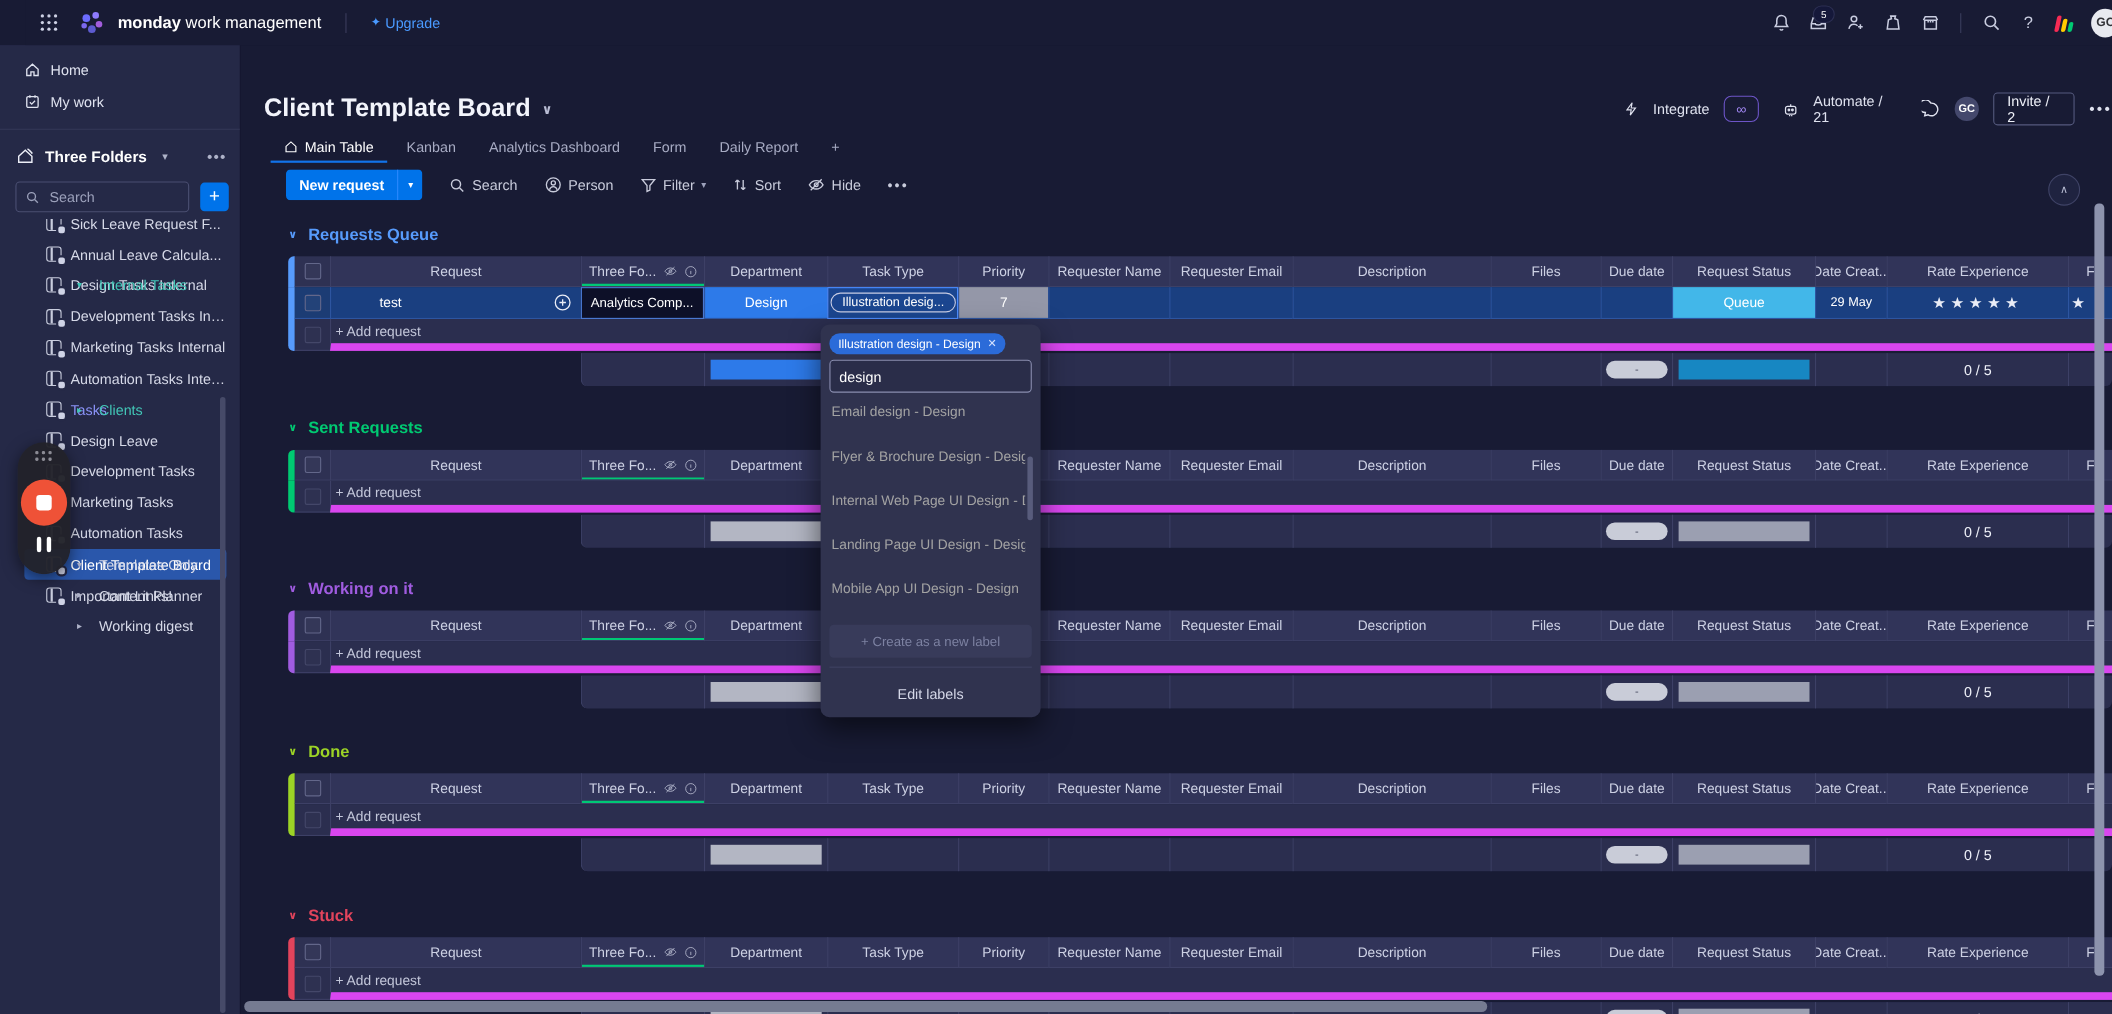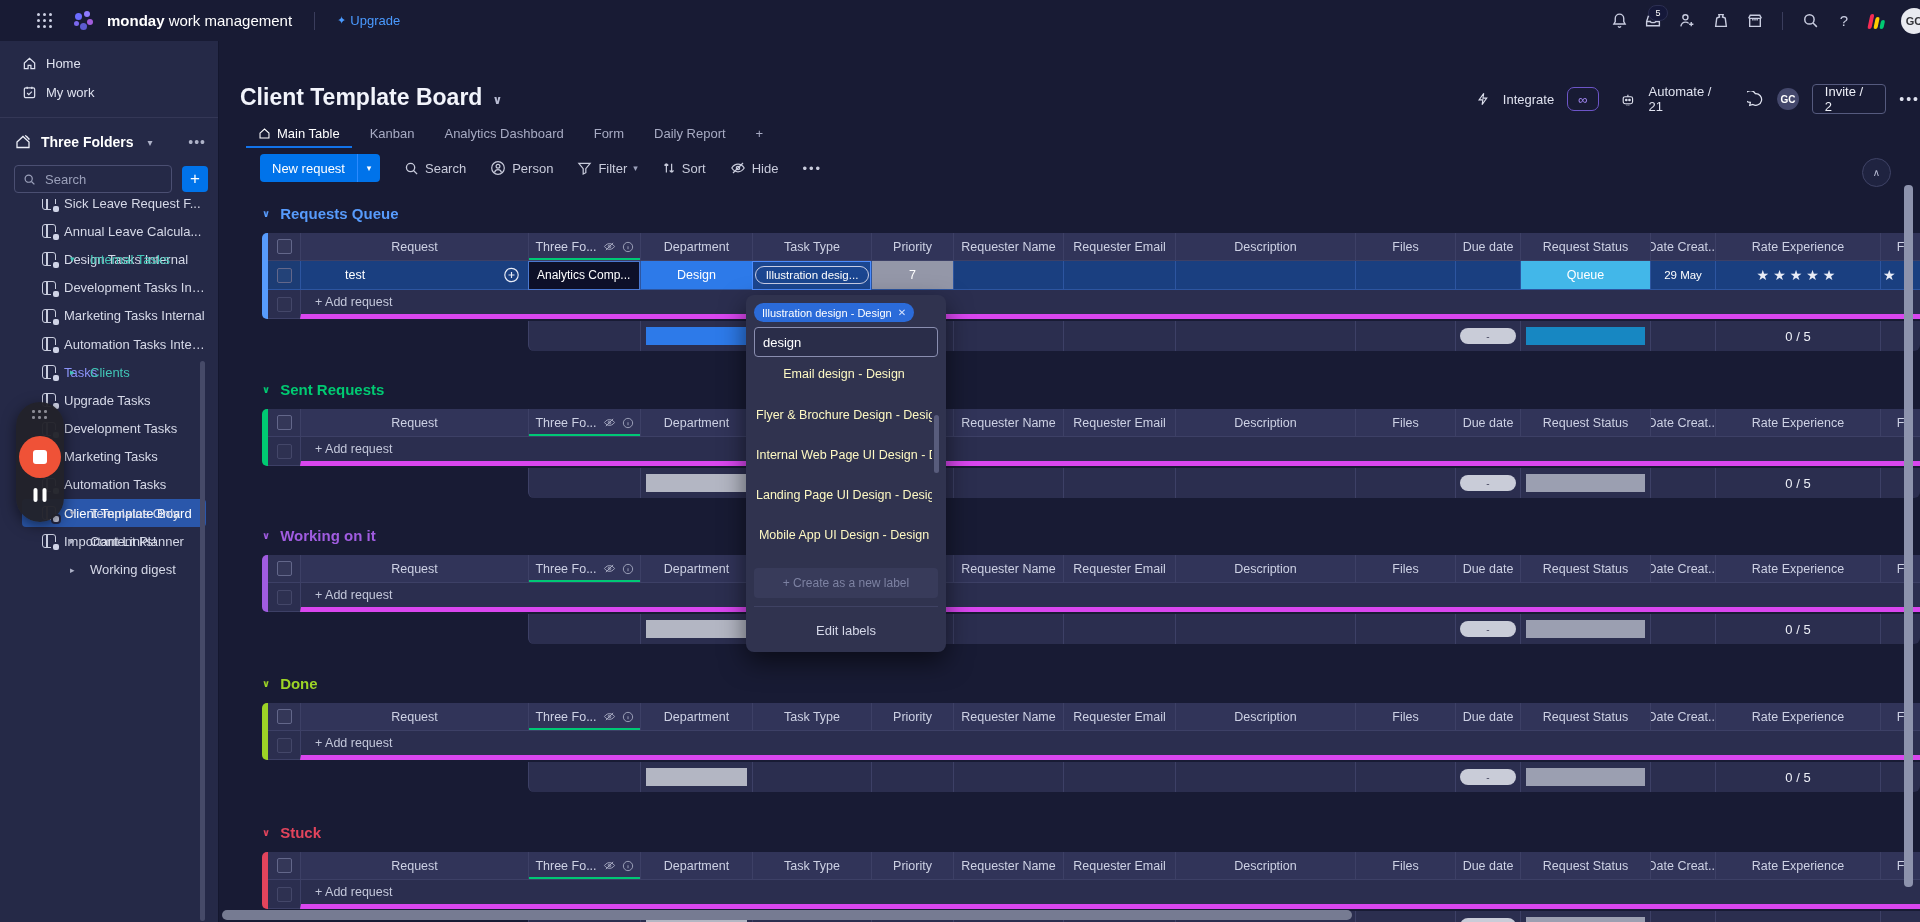--- a/index.html
+++ b/index.html
@@ -66,42 +66,42 @@
   .hdr-right{position:absolute;left:1258px;top:42px;height:32px;display:flex;align-items:center;gap:13px;color:#dfe2ef;font-size:13px;z-index:6;}
   .hexbadge{width:30px;height:22px;border:1px solid #6d55c8;border-radius:7px;color:#a78bfa;font-size:13px;display:flex;align-items:center;justify-content:center;}
   .gc-sm{width:22px;height:22px;border-radius:50%;background:#44486c;color:#fff;font-size:10px;font-weight:700;display:flex;align-items:center;justify-content:center;}
   .invite-btn{border:1px solid #555a7e;border-radius:4px;height:28px;padding:0 12px;display:flex;align-items:center;color:#eef0f8;}
   .dots3{letter-spacing:2px;color:#dfe2ef;font-size:14px;}
   .tabs{position:absolute;left:28px;top:78px;height:28px;display:flex;align-items:center;gap:6px;z-index:4;}
   .tab{position:relative;height:26px;display:flex;align-items:center;gap:6px;padding:0 12px;font-size:13px;color:#a7abc3;}
   .tab.active{color:#fff;}
   .tab.active::after{content:'';position:absolute;left:0;right:0;bottom:-2px;height:2px;background:#1273ea;}
   .toolbar{position:absolute;left:42px;top:112px;height:30px;display:flex;align-items:center;gap:24px;z-index:4;}
-  .newreq{display:flex;height:28px;border-radius:4px;overflow:hidden;}
+  .newreq{display:flex;height:28px;border-radius:4px;overflow:hidden;font-weight:bold;}
   .newreq .m{background:#0073ea;color:#fff;font-size:13px;display:flex;align-items:center;padding:0 12px;}
   .newreq .c{background:#0073ea;border-left:1px solid #2b8aff;color:#fff;width:22px;display:flex;align-items:center;justify-content:center;font-size:9px;}
   .tool{display:flex;align-items:center;gap:6px;color:#c8cbdb;font-size:13px;}
   .collapse-btn{position:absolute;left:1644px;top:117px;width:27px;height:27px;border-radius:50%;background:#1f2340;border:1px solid #3f4366;color:#b9bdd4;display:flex;align-items:center;justify-content:center;font-size:10px;z-index:8;}
   
   .group{position:absolute;left:44px;width:1658px;}
   .gtitle{position:absolute;left:0;top:0;height:20px;display:flex;align-items:center;gap:10px;font-size:15px;font-weight:600;}
   .gtitle .gchev{font-size:10px;}
   .gtable{position:absolute;left:0;top:30px;}
   .trow{display:flex;position:relative;}
   .gbar{width:6px;flex:none;}
   .trow.thead .gbar{border-top-left-radius:5px;}
   .trow.tadd .gbar{border-bottom-left-radius:5px;}
   .ccol{width:32px;flex:none;display:flex;align-items:center;justify-content:center;background:#2e3153;border-bottom:1px solid #3d4066;}
   .cb{width:13px;height:13px;border:1px solid #63678a;border-radius:2px;background:rgba(255,255,255,.03);}
   .thead{height:28px;}
   .thead .cell{background:#313459;color:#cdd1e4;font-size:12.5px;display:flex;align-items:center;justify-content:center;gap:6px;}
   .titem{height:29px;}
   .tadd{height:29px;}
   .cell{border-left:1px solid #3d4066;border-bottom:1px solid #3d4066;box-sizing:border-box;flex:none;position:relative;overflow:hidden;white-space:nowrap;}
-  .tadd .addcell{background:#2b2e4f;display:flex;align-items:center;color:#c3c7da;font-size:12.5px;padding-left:14px;border-left:1px solid #3d4066;border-bottom:5px solid #d946ef;box-sizing:border-box;}
+  .tadd .addcell{background:#2b2e4f;display:flex;align-items:center;color:#c3c7da;font-size:12.5px;padding-left:4px;border-left:1px solid #3d4066;border-bottom:7px solid #d946ef;box-sizing:border-box;}
   .tadd .ccol .cb{opacity:.45;}
   
   .titem .ccol{background:#1c3c74;border-bottom-color:#2d55a0;}
   .titem .cell{background:#1a3f80;border-left-color:#2d55a0;border-bottom-color:#2d55a0;color:#fff;font-size:12.5px;display:flex;align-items:center;justify-content:center;}
   .cell.creq{justify-content:flex-start;padding-left:44px;}
   .cplus{position:absolute;right:8px;top:50%;transform:translateY(-50%);}
   .cconnect{background:#0d1028 !important;justify-content:flex-start !important;padding-left:8px;outline:1px solid #4a78d0;outline-offset:-1px;font-size:12px !important;}
   .ctask{outline:1px solid #4d8dff;outline-offset:-1px;background:#1b4690 !important;}
   .pill{border:1px solid #c9cde4;border-radius:11px;padding:2px 10px;font-size:11.5px;max-width:96px;overflow:hidden;text-overflow:ellipsis;}
   .stars{letter-spacing:4px;font-size:14px;color:#e9ecf6;}
@@ -111,21 +111,21 @@
   .scell:first-child{border-bottom-left-radius:6px;}
   .scell:last-child{border-bottom-right-radius:6px;}
   .sbar{width:calc(100% - 10px);height:18px;}
   .duepill{width:56px;height:16px;border-radius:9px;background:#c9ccd8;color:#4a4d63;font-size:10px;display:flex;align-items:center;justify-content:center;}
   .rateval{color:#eef0f8;font-size:13px;}
   
   .dropdown{position:absolute;left:528px;top:254px;width:200px;height:357px;background:#30334f;border-radius:8px;box-shadow:0 10px 26px rgba(0,0,0,.55);z-index:40;}
   .chip{position:absolute;left:8px;top:8px;height:19px;background:#2b6bd9;border-radius:11px;color:#fff;font-size:11px;display:flex;align-items:center;gap:6px;padding:0 8px;}
   .chip .x{font-size:10px;color:#d5e2ff;}
   .dd-input{position:absolute;left:8px;top:32px;width:184px;height:30px;border:1px solid #8a8eb0;border-radius:4px;background:#23264272;box-sizing:border-box;color:#fff;font-size:13px;padding:0 8px;outline:none;font-family:inherit;}
-  .dd-opt{position:absolute;left:10px;width:176px;height:18px;color:#fef9c3;font-size:12.5px;overflow:hidden;white-space:nowrap;text-align:center;}
+  .dd-opt{position:absolute;left:10px;width:176px;height:18px;color:#a3a3a3;font-size:12.5px;overflow:hidden;white-space:nowrap;}
   .dd-scroll{position:absolute;left:188px;top:120px;width:5px;height:58px;border-radius:3px;background:#585c7c;}
   .dd-create{position:absolute;left:8px;top:273px;width:184px;height:30px;background:#383b5a;border-radius:4px;color:#7d82a2;font-size:12px;display:flex;align-items:center;justify-content:center;}
   .dd-div{position:absolute;left:8px;top:311px;width:184px;height:1px;background:#3f4263;}
   .dd-edit{position:absolute;left:0;top:328px;width:200px;text-align:center;color:#d5d8e8;font-size:13px;}
   
   .hscroll{position:absolute;left:4px;top:869px;width:1130px;height:10px;border-radius:5px;background:#767b92;z-index:60;}
   .vscroll{position:absolute;left:1686px;top:144px;width:9px;height:702px;border-radius:4px;background:#8d93ad;z-index:60;}
 </style>
 </head>
 <body>
@@ -272,21 +272,21 @@
         <div class="sb-item group teal">
       <span class="chev">▸</span>
       <span class="lbl">Clients</span>
         </div>
         <div class="sb-item board  accent">
       <span class="bicon"></span>
       <span class="lbl">Tasks</span>
         </div>
         <div class="sb-item board  ">
       <span class="bicon"></span>
-      <span class="lbl">Upgrade Tasks</span>
+      <span class="lbl">Design Leave</span>
         </div>
         <div class="sb-item board  ">
       <span class="bicon"></span>
       <span class="lbl">Development Tasks</span>
         </div>
         <div class="sb-item board  ">
       <span class="bicon"></span>
       <span class="lbl">Marketing Tasks</span>
         </div>
         <div class="sb-item board  ">

